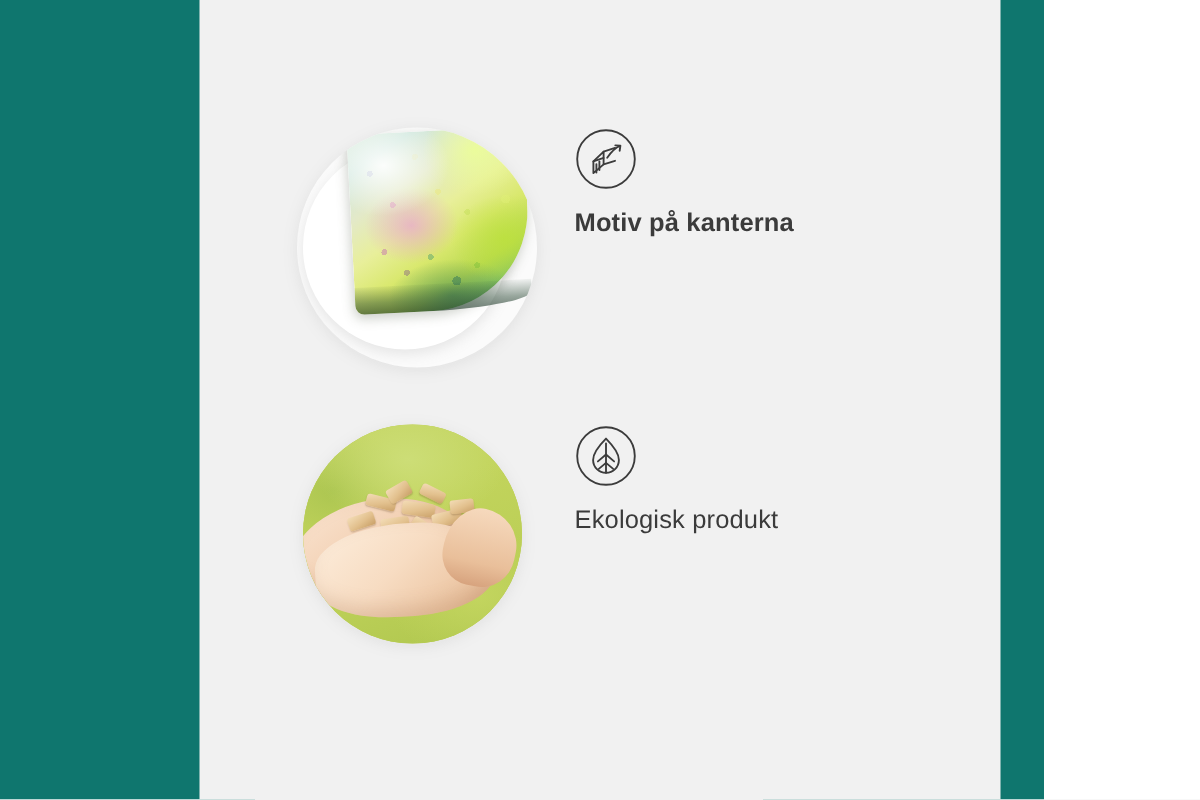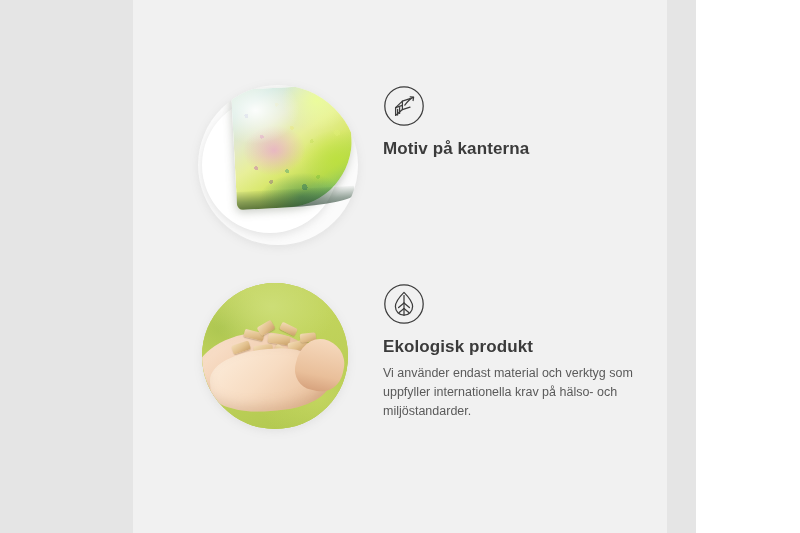--- a/index.html
+++ b/index.html
@@ -12,21 +12,21 @@
     height: 533px;
     background: #ffffff;
     font-family: "Liberation Sans", "DejaVu Sans", sans-serif;
     overflow: hidden;
   }
 
   .page {
     position: relative;
     width: 696px;
     height: 533px;
-    background: #e5e5e5;
+    background: #0f766e;
   }
 
   
   .panel {
     position: absolute;
     left: 133px;
     top: 0;
     width: 534px;
     height: 533px;
     background: #f1f1f1;
@@ -272,21 +272,20 @@
                          C16.3 32.2 12.4 28.4 12.4 23.6 C12.4 19.4 15.4 15.0 21 9.4 Z"></path>
                 <path d="M21 12.6 L21 32.2"></path>
                 <path d="M21 20.0 L15.6 24.6"></path>
                 <path d="M21 20.0 L26.4 24.6"></path>
                 <path d="M21 25.6 L16.2 29.6"></path>
                 <path d="M21 25.6 L25.8 29.6"></path>
               </g>
             </svg>
           </div>
 
-          <div style="font-size:17px; color:#3b3b3b; font-weight:700; letter-spacing:0.1px; margin-bottom:7px;">Ekologisk produkt</div>
-
-          <div style="font-size:12.5px; line-height:1.52; color:#5a5a5a; max-width:262px;">Vi använder endast material och verktyg som uppfyller internationella krav på hälso- och miljöstandarder.</div>
+          <div style="font-size:17px; color:#3b3b3b; font-weight:400; letter-spacing:0.1px; margin-bottom:7px;">Ekologisk produkt</div>
+
         </div>
       </div>
 
     </div>
   </div>
 </div>
 
 </body></html>

